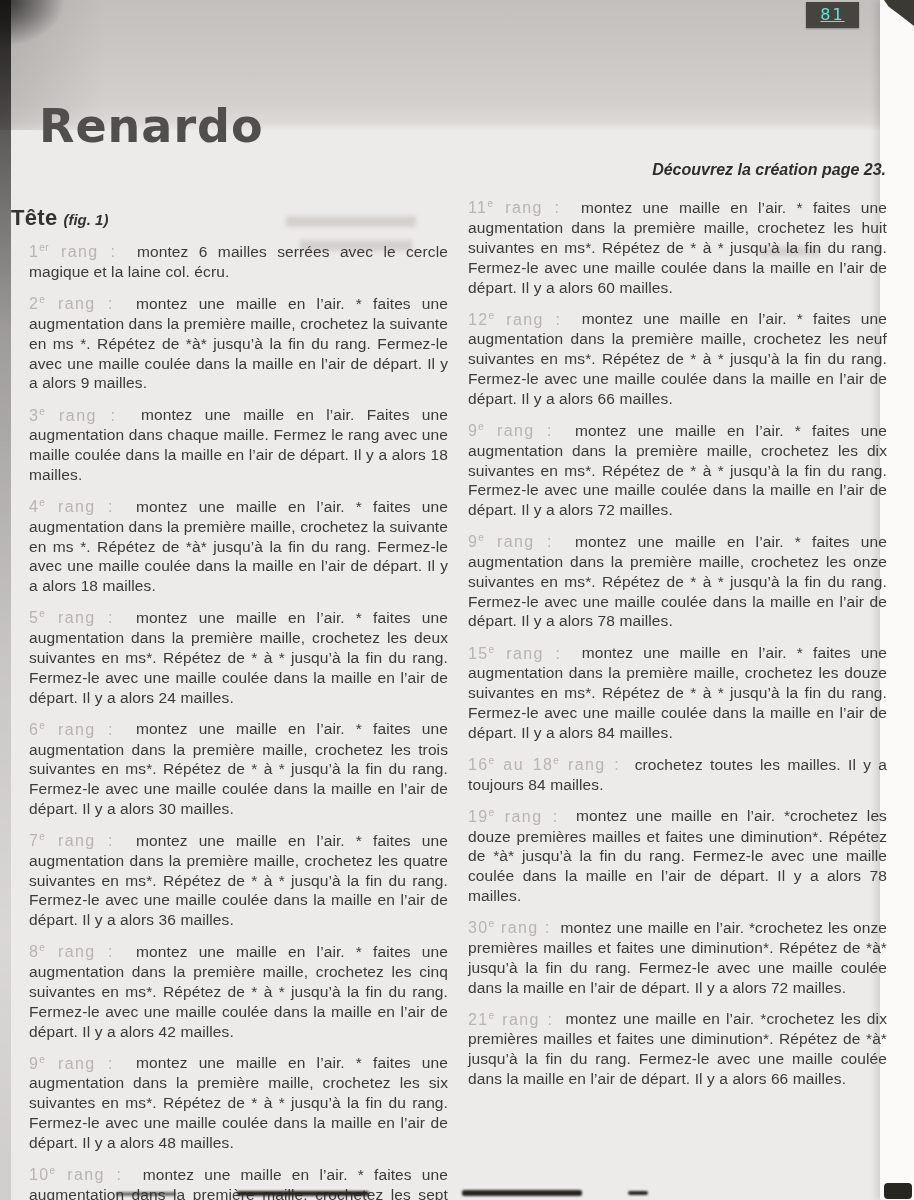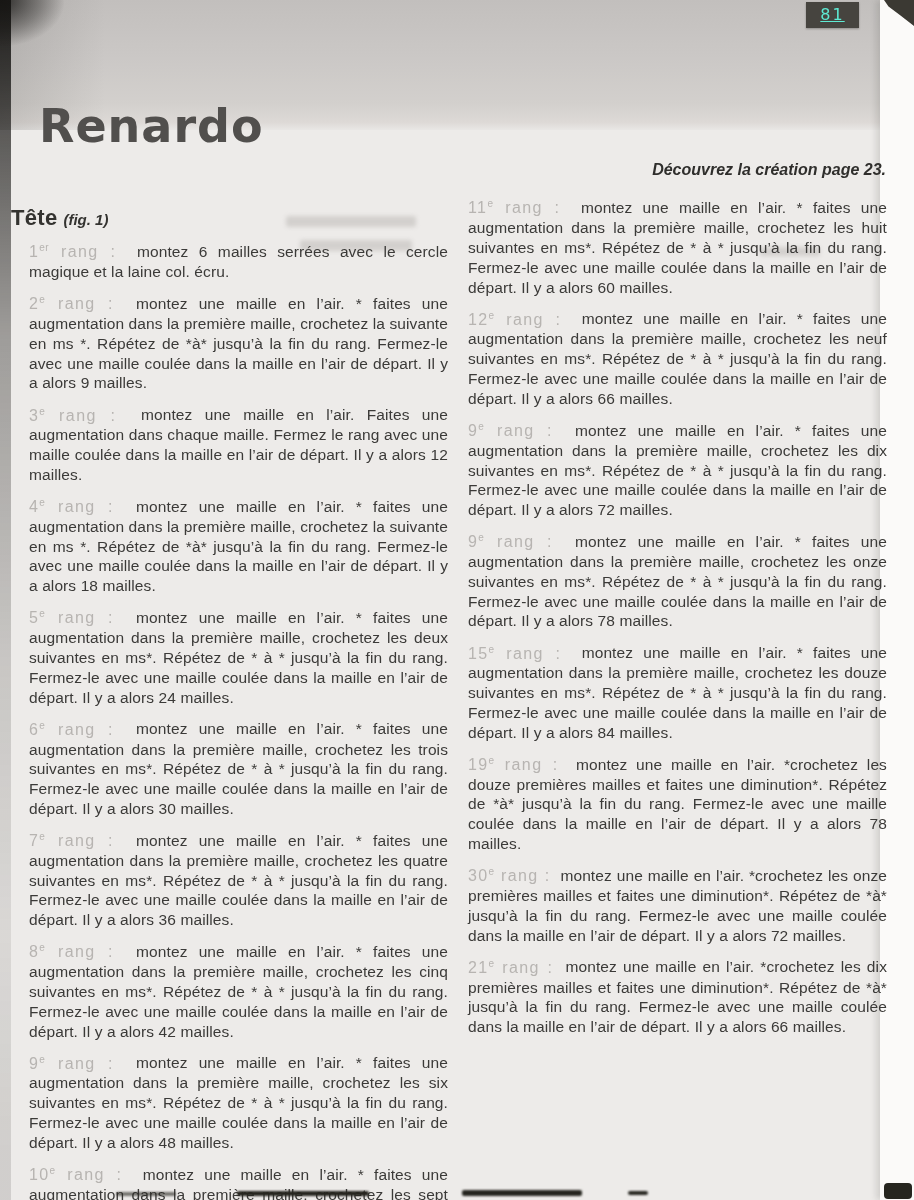--- a/index.html
+++ b/index.html
@@ -114,35 +114,36 @@
     <span class="section-title">Tête</span><span class="section-fig">(fig. 1)</span>
   </div>
 
   <div class="bleed bleed-1"></div>
   <div class="bleed bleed-2"></div>
   <div class="bleed bleed-3"></div>
 
   <div class="col col-left">
       <p class="para"><span class="rang-label"><span>1</span><sup>er</sup><span> rang :</span></span>&nbsp; <span class="para-text">montez 6 mailles serrées avec le cercle magique et la laine col. écru.</span></p>
       <p class="para"><span class="rang-label"><span>2</span><sup>e</sup><span> rang :</span></span>&nbsp; <span class="para-text">montez une maille en l’air. * faites une augmentation dans la première maille, crochetez la suivante en ms *. Répétez de *à* jusqu’à la fin du rang. Fermez-le avec une maille coulée dans la maille en l’air de départ. Il y a alors 9 mailles.</span></p>
-      <p class="para"><span class="rang-label"><span>3</span><sup>e</sup><span> rang :</span></span>&nbsp; <span class="para-text">montez une maille en l’air. Faites une augmentation dans chaque maille. Fermez le rang avec une maille coulée dans la maille en l’air de départ. Il y a alors 12 mailles.</span></p>
+      <p class="para"><span class="rang-label"><span>3</span><sup>e</sup><span> rang :</span></span>&nbsp; <span class="para-text">montez une maille en l’air. Faites une augmentation dans chaque maille. Fermez le rang avec une maille coulée dans la maille en l’air de départ. Il y a alors 18 mailles.</span></p>
       <p class="para"><span class="rang-label"><span>4</span><sup>e</sup><span> rang :</span></span>&nbsp; <span class="para-text">montez une maille en l’air. * faites une augmentation dans la première maille, crochetez la suivante en ms *. Répétez de *à* jusqu’à la fin du rang. Fermez-le avec une maille coulée dans la maille en l’air de départ. Il y a alors 18 mailles.</span></p>
       <p class="para"><span class="rang-label"><span>5</span><sup>e</sup><span> rang :</span></span>&nbsp; <span class="para-text">montez une maille en l’air. * faites une augmentation dans la première maille, crochetez les deux suivantes en ms*. Répétez de * à * jusqu’à la fin du rang. Fermez-le avec une maille coulée dans la maille en l’air de départ. Il y a alors 24 mailles.</span></p>
       <p class="para"><span class="rang-label"><span>6</span><sup>e</sup><span> rang :</span></span>&nbsp; <span class="para-text">montez une maille en l’air. * faites une augmentation dans la première maille, crochetez les trois suivantes en ms*. Répétez de * à * jusqu’à la fin du rang. Fermez-le avec une maille coulée dans la maille en l’air de départ. Il y a alors 30 mailles.</span></p>
       <p class="para"><span class="rang-label"><span>7</span><sup>e</sup><span> rang :</span></span>&nbsp; <span class="para-text">montez une maille en l’air. * faites une augmentation dans la première maille, crochetez les quatre suivantes en ms*. Répétez de * à * jusqu’à la fin du rang. Fermez-le avec une maille coulée dans la maille en l’air de départ. Il y a alors 36 mailles.</span></p>
       <p class="para"><span class="rang-label"><span>8</span><sup>e</sup><span> rang :</span></span>&nbsp; <span class="para-text">montez une maille en l’air. * faites une augmentation dans la première maille, crochetez les cinq suivantes en ms*. Répétez de * à * jusqu’à la fin du rang. Fermez-le avec une maille coulée dans la maille en l’air de départ. Il y a alors 42 mailles.</span></p>
       <p class="para"><span class="rang-label"><span>9</span><sup>e</sup><span> rang :</span></span>&nbsp; <span class="para-text">montez une maille en l’air. * faites une augmentation dans la première maille, crochetez les six suivantes en ms*. Répétez de * à * jusqu’à la fin du rang. Fermez-le avec une maille coulée dans la maille en l’air de départ. Il y a alors 48 mailles.</span></p>
       <p class="para"><span class="rang-label"><span>10</span><sup>e</sup><span> rang :</span></span>&nbsp; <span class="para-text">montez une maille en l’air. * faites une augmentation dans la première maille, crochetez les sept suivantes en ms*. Répétez de * à * jusqu’à la fin du</span></p>
     </div>
   <div class="col col-right">
       <p class="para"><span class="rang-label"><span>11</span><sup>e</sup><span> rang :</span></span>&nbsp; <span class="para-text">montez une maille en l’air. * faites une augmentation dans la première maille, crochetez les huit suivantes en ms*. Répétez de * à * jusqu’à la fin du rang. Fermez-le avec une maille coulée dans la maille en l’air de départ. Il y a alors 60 mailles.</span></p>
       <p class="para"><span class="rang-label"><span>12</span><sup>e</sup><span> rang :</span></span>&nbsp; <span class="para-text">montez une maille en l’air. * faites une augmentation dans la première maille, crochetez les neuf suivantes en ms*. Répétez de * à * jusqu’à la fin du rang. Fermez-le avec une maille coulée dans la maille en l’air de départ. Il y a alors 66 mailles.</span></p>
       <p class="para"><span class="rang-label"><span>9</span><sup>e</sup><span> rang :</span></span>&nbsp; <span class="para-text">montez une maille en l’air. * faites une augmentation dans la première maille, crochetez les dix suivantes en ms*. Répétez de * à * jusqu’à la fin du rang. Fermez-le avec une maille coulée dans la maille en l’air de départ. Il y a alors 72 mailles.</span></p>
       <p class="para"><span class="rang-label"><span>9</span><sup>e</sup><span> rang :</span></span>&nbsp; <span class="para-text">montez une maille en l’air. * faites une augmentation dans la première maille, crochetez les onze suivantes en ms*. Répétez de * à * jusqu’à la fin du rang. Fermez-le avec une maille coulée dans la maille en l’air de départ. Il y a alors 78 mailles.</span></p>
       <p class="para"><span class="rang-label"><span>15</span><sup>e</sup><span> rang :</span></span>&nbsp; <span class="para-text">montez une maille en l’air. * faites une augmentation dans la première maille, crochetez les douze suivantes en ms*. Répétez de * à * jusqu’à la fin du rang. Fermez-le avec une maille coulée dans la maille en l’air de départ. Il y a alors 84 mailles.</span></p>
+      <p class="para"><span class="rang-label"><span>16</span><sup>e</sup><span> au 18</span><sup>e</sup><span> rang :</span></span>&nbsp; <span class="para-text">crochetez toutes les mailles. Il y a toujours 84 mailles.</span></p>
       <p class="para"><span class="rang-label"><span>19</span><sup>e</sup><span> rang :</span></span>&nbsp; <span class="para-text">montez une maille en l’air. *crochetez les douze premières mailles et faites une diminution*. Répétez de *à* jusqu’à la fin du rang. Fermez-le avec une maille coulée dans la maille en l’air de départ. Il y a alors 78 mailles.</span></p>
       <p class="para"><span class="rang-label"><span>30</span><sup>e</sup><span> rang :</span></span>&nbsp; <span class="para-text">montez une maille en l’air. *crochetez les onze premières mailles et faites une diminution*. Répétez de *à* jusqu’à la fin du rang. Fermez-le avec une maille coulée dans la maille en l’air de départ. Il y a alors 72 mailles.</span></p>
       <p class="para"><span class="rang-label"><span>21</span><sup>e</sup><span> rang :</span></span>&nbsp; <span class="para-text">montez une maille en l’air. *crochetez les dix premières mailles et faites une diminution*. Répétez de *à* jusqu’à la fin du rang. Fermez-le avec une maille coulée dans la maille en l’air de départ. Il y a alors 66 mailles.</span></p>
     </div>
 
   <div class="bottom-mark bm-1"></div>
   <div class="bottom-mark bm-2"></div>
   <div class="bottom-mark bm-3"></div>
   <div class="bottom-mark bm-4"></div>
   <div class="bottom-mark bm-5"></div>

